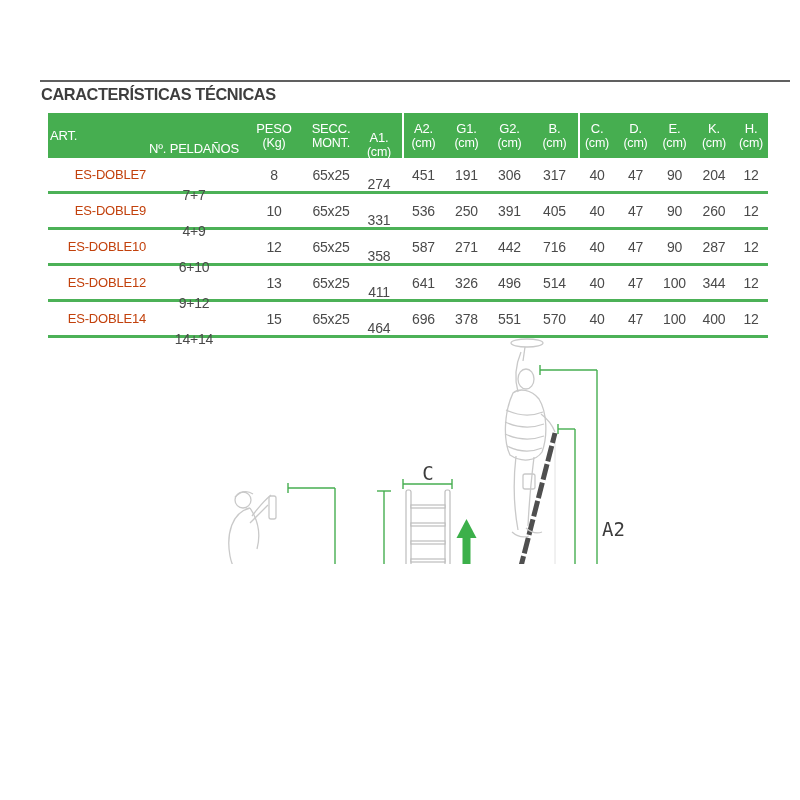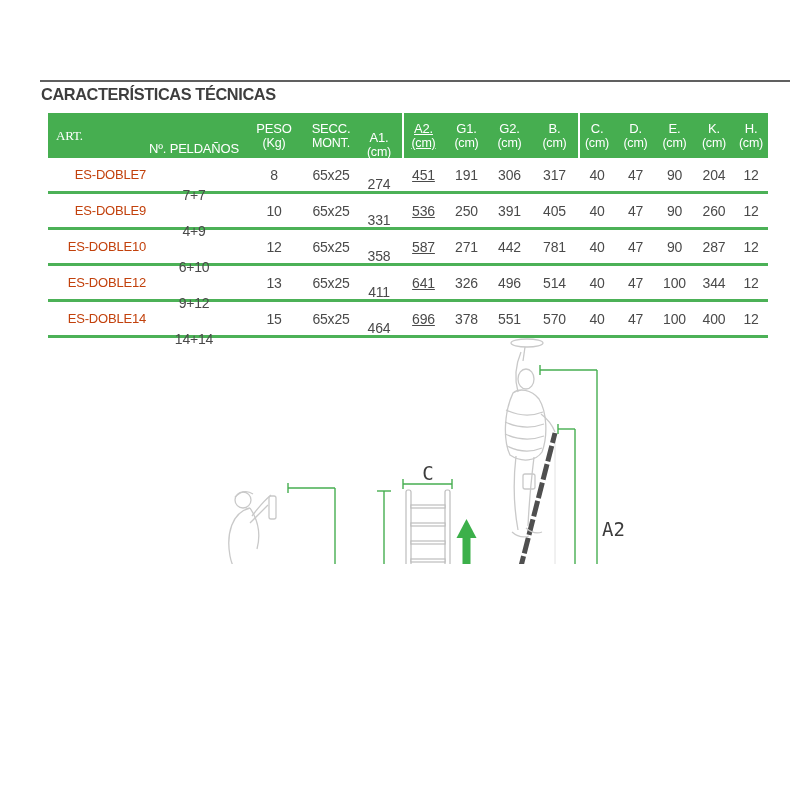--- a/index.html
+++ b/index.html
@@ -9,28 +9,28 @@
   .top-rule{position:absolute;left:40px;top:80px;width:750px;height:2px;background:#606060;}
   .page-title{position:absolute;left:41px;top:85px;font-size:17px;font-weight:700;
     color:#3e3e3e;letter-spacing:-0.4px;transform:scaleX(.96);transform-origin:left center;white-space:nowrap;}
 
   
   .spec-table{position:absolute;left:48px;top:113px;width:720px;}
   .thead{position:relative;display:flex;height:45px;background:#46ae50;color:#fff;}
   .th{display:flex;flex-direction:column;justify-content:center;align-items:center;
       font-size:13px;line-height:15px;letter-spacing:-0.2px;box-sizing:border-box;}
   .th .l2{font-size:12.5px;}
-  .th.col0{align-items:flex-start;padding-left:8px;justify-content:center;font-family:Liberation Serif, serif;}
+  .th.col0{align-items:flex-start;padding-left:2px;justify-content:center;}
   .th .l2.it{font-style:italic;}
   .hsep{position:absolute;top:0;width:2px;height:45px;background:#fff;}
   .tr{display:flex;height:33px;align-items:center;border-bottom:3px solid #4cb157;}
   .td{font-size:14px;color:#4a4a4a;text-align:center;letter-spacing:-0.2px;box-sizing:border-box;}
   .td.col0{color:#c2410c;text-align:right;padding-left:10px;font-size:13px;}
   .col0{width:98px;} .col1{width:96px;margin-top:40px;} .col2{width:64px;} .col3{width:50px;}
-  .col4{width:46px;margin-top:18px;} .col5{width:43px;text-decoration:underline;} .col6{width:43px;} .col7{width:43px;}
+  .col4{width:46px;margin-top:18px;} .col5{width:43px;} .col6{width:43px;} .col7{width:43px;}
   .col8{width:47px;} .col9{width:38px;} .col10{width:39px;} .col11{width:39px;}
   .col12{width:40px;} .col13{width:34px;}
 
   
   .diagram-svg{position:absolute;left:0;top:0;width:800px;height:800px;}
   .dim{stroke:#46ae50;stroke-width:1.4;fill:none;}
   .dimlabel{font-family:"DejaVu Sans Mono",monospace;font-size:19px;fill:#3c3c3c;}
   .lad{stroke:#bdbdbd;stroke-width:1.2;fill:#ffffff;}
   .ladline{stroke:#c3c3c3;stroke-width:1.2;fill:none;}
   .person{stroke:#c9c9c9;stroke-width:1.3;fill:none;}
@@ -140,21 +140,21 @@
         </div>
         <div class="tr">
           <div class="td col0">ES-DOBLE10</div>
           <div class="td col1">6+10</div>
           <div class="td col2">12</div>
           <div class="td col3">65x25</div>
           <div class="td col4">358</div>
           <div class="td col5">587</div>
           <div class="td col6">271</div>
           <div class="td col7">442</div>
-          <div class="td col8">781</div>
+          <div class="td col8">716</div>
           <div class="td col9">40</div>
           <div class="td col10">47</div>
           <div class="td col11">90</div>
           <div class="td col12">287</div>
           <div class="td col13">12</div>
         </div>
         <div class="tr">
           <div class="td col0">ES-DOBLE12</div>
           <div class="td col1">9+12</div>
           <div class="td col2">13</div>

